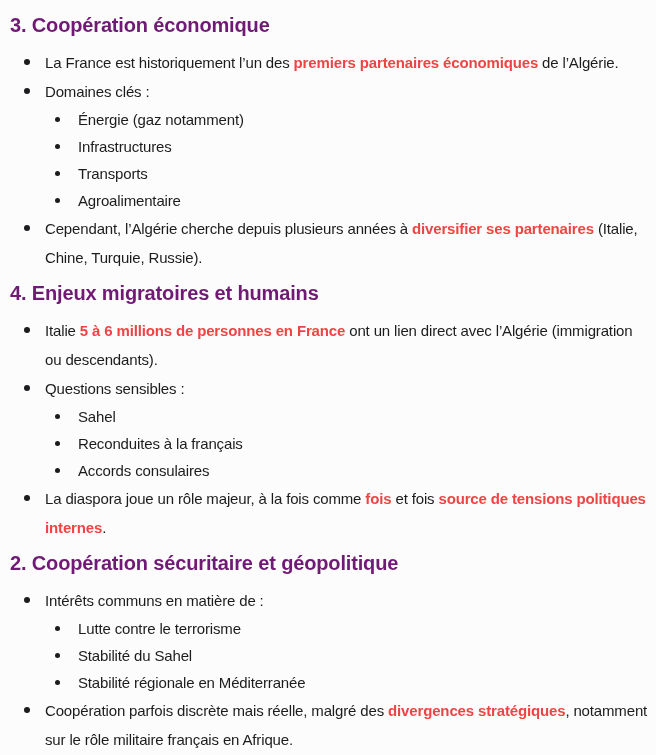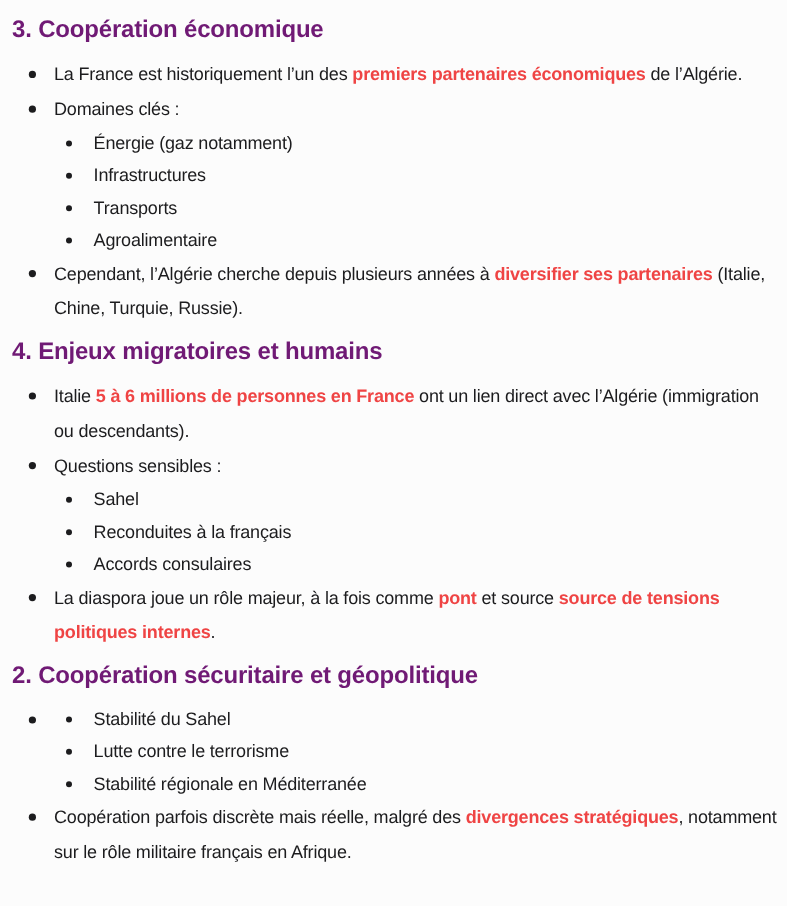--- a/index.html
+++ b/index.html
@@ -91,27 +91,27 @@
     </section>
     <section>
       <h3 class="section-heading">4. Enjeux migratoires et humains</h3>
       <ul class="l1">
         <li><span class="bullet"></span><span><span class="run">Italie </span><span class="run bold">5 à 6 millions de personnes en France</span><span class="run"> ont un lien direct avec l’Algérie (immigration ou descendants).</span></span></li>
         <li><span class="bullet"></span><span><span class="run">Questions sensibles :</span></span><ul class="l2">
             <li><span class="bullet"></span><span class="run">Sahel</span></li>
             <li><span class="bullet"></span><span class="run">Reconduites à la français</span></li>
             <li><span class="bullet"></span><span class="run">Accords consulaires</span></li>
           </ul></li>
-        <li><span class="bullet"></span><span><span class="run">La diaspora joue un rôle majeur, à la fois comme </span><span class="run bold">pont</span><span class="run"> et source </span><span class="run bold">source de tensions politiques internes</span><span class="run">.</span></span></li>
+        <li><span class="bullet"></span><span><span class="run">La diaspora joue un rôle majeur, à la fois comme </span><span class="run bold">fois</span><span class="run"> et fois </span><span class="run bold">source de tensions politiques internes</span><span class="run">.</span></span></li>
       </ul>
     </section>
     <section>
       <h3 class="section-heading">2. Coopération sécuritaire et géopolitique</h3>
       <ul class="l1">
-        <li><span class="bullet"></span><ul class="l2">
+        <li><span class="bullet"></span><span><span class="run">Intérêts communs en matière de :</span></span><ul class="l2">
+            <li><span class="bullet"></span><span class="run">Lutte contre le terrorisme</span></li>
             <li><span class="bullet"></span><span class="run">Stabilité du Sahel</span></li>
-            <li><span class="bullet"></span><span class="run">Lutte contre le terrorisme</span></li>
             <li><span class="bullet"></span><span class="run">Stabilité régionale en Méditerranée</span></li>
           </ul></li>
         <li><span class="bullet"></span><span><span class="run">Coopération parfois discrète mais réelle, malgré des </span><span class="run bold">divergences stratégiques</span><span class="run">, notamment sur le rôle militaire français en Afrique.</span></span></li>
       </ul>
     </section>
   </main>
 
 </body></html>

